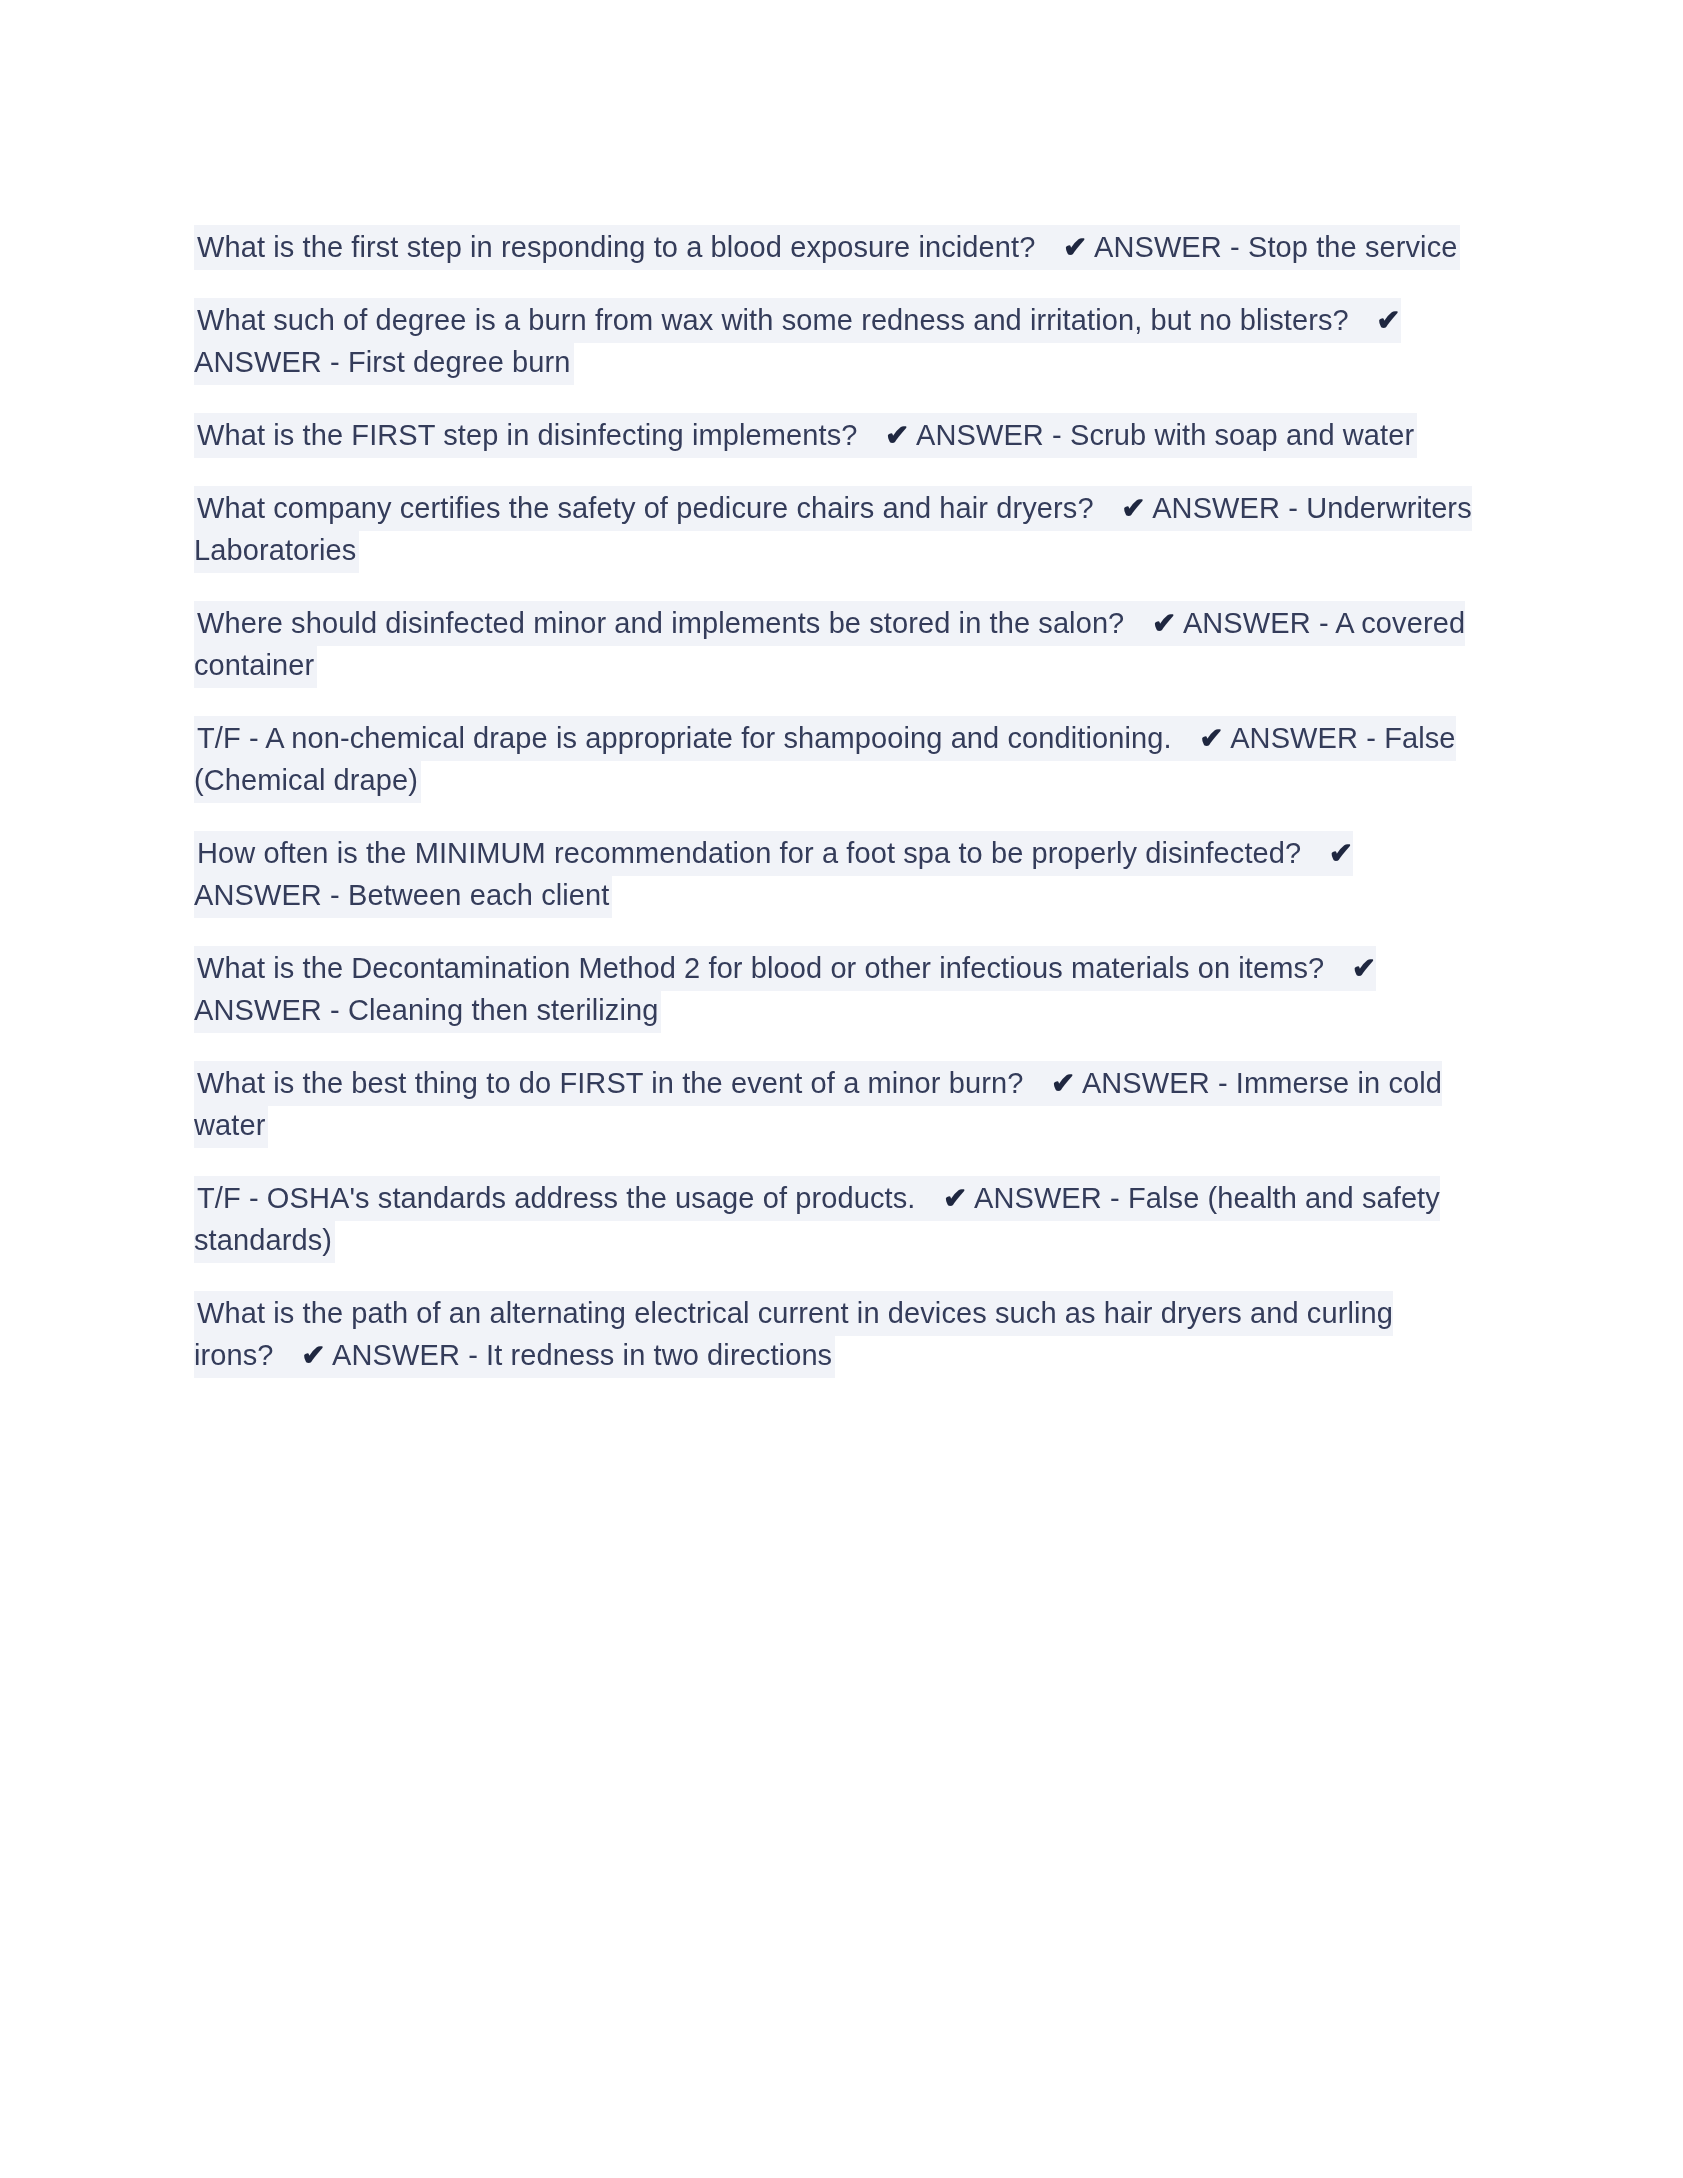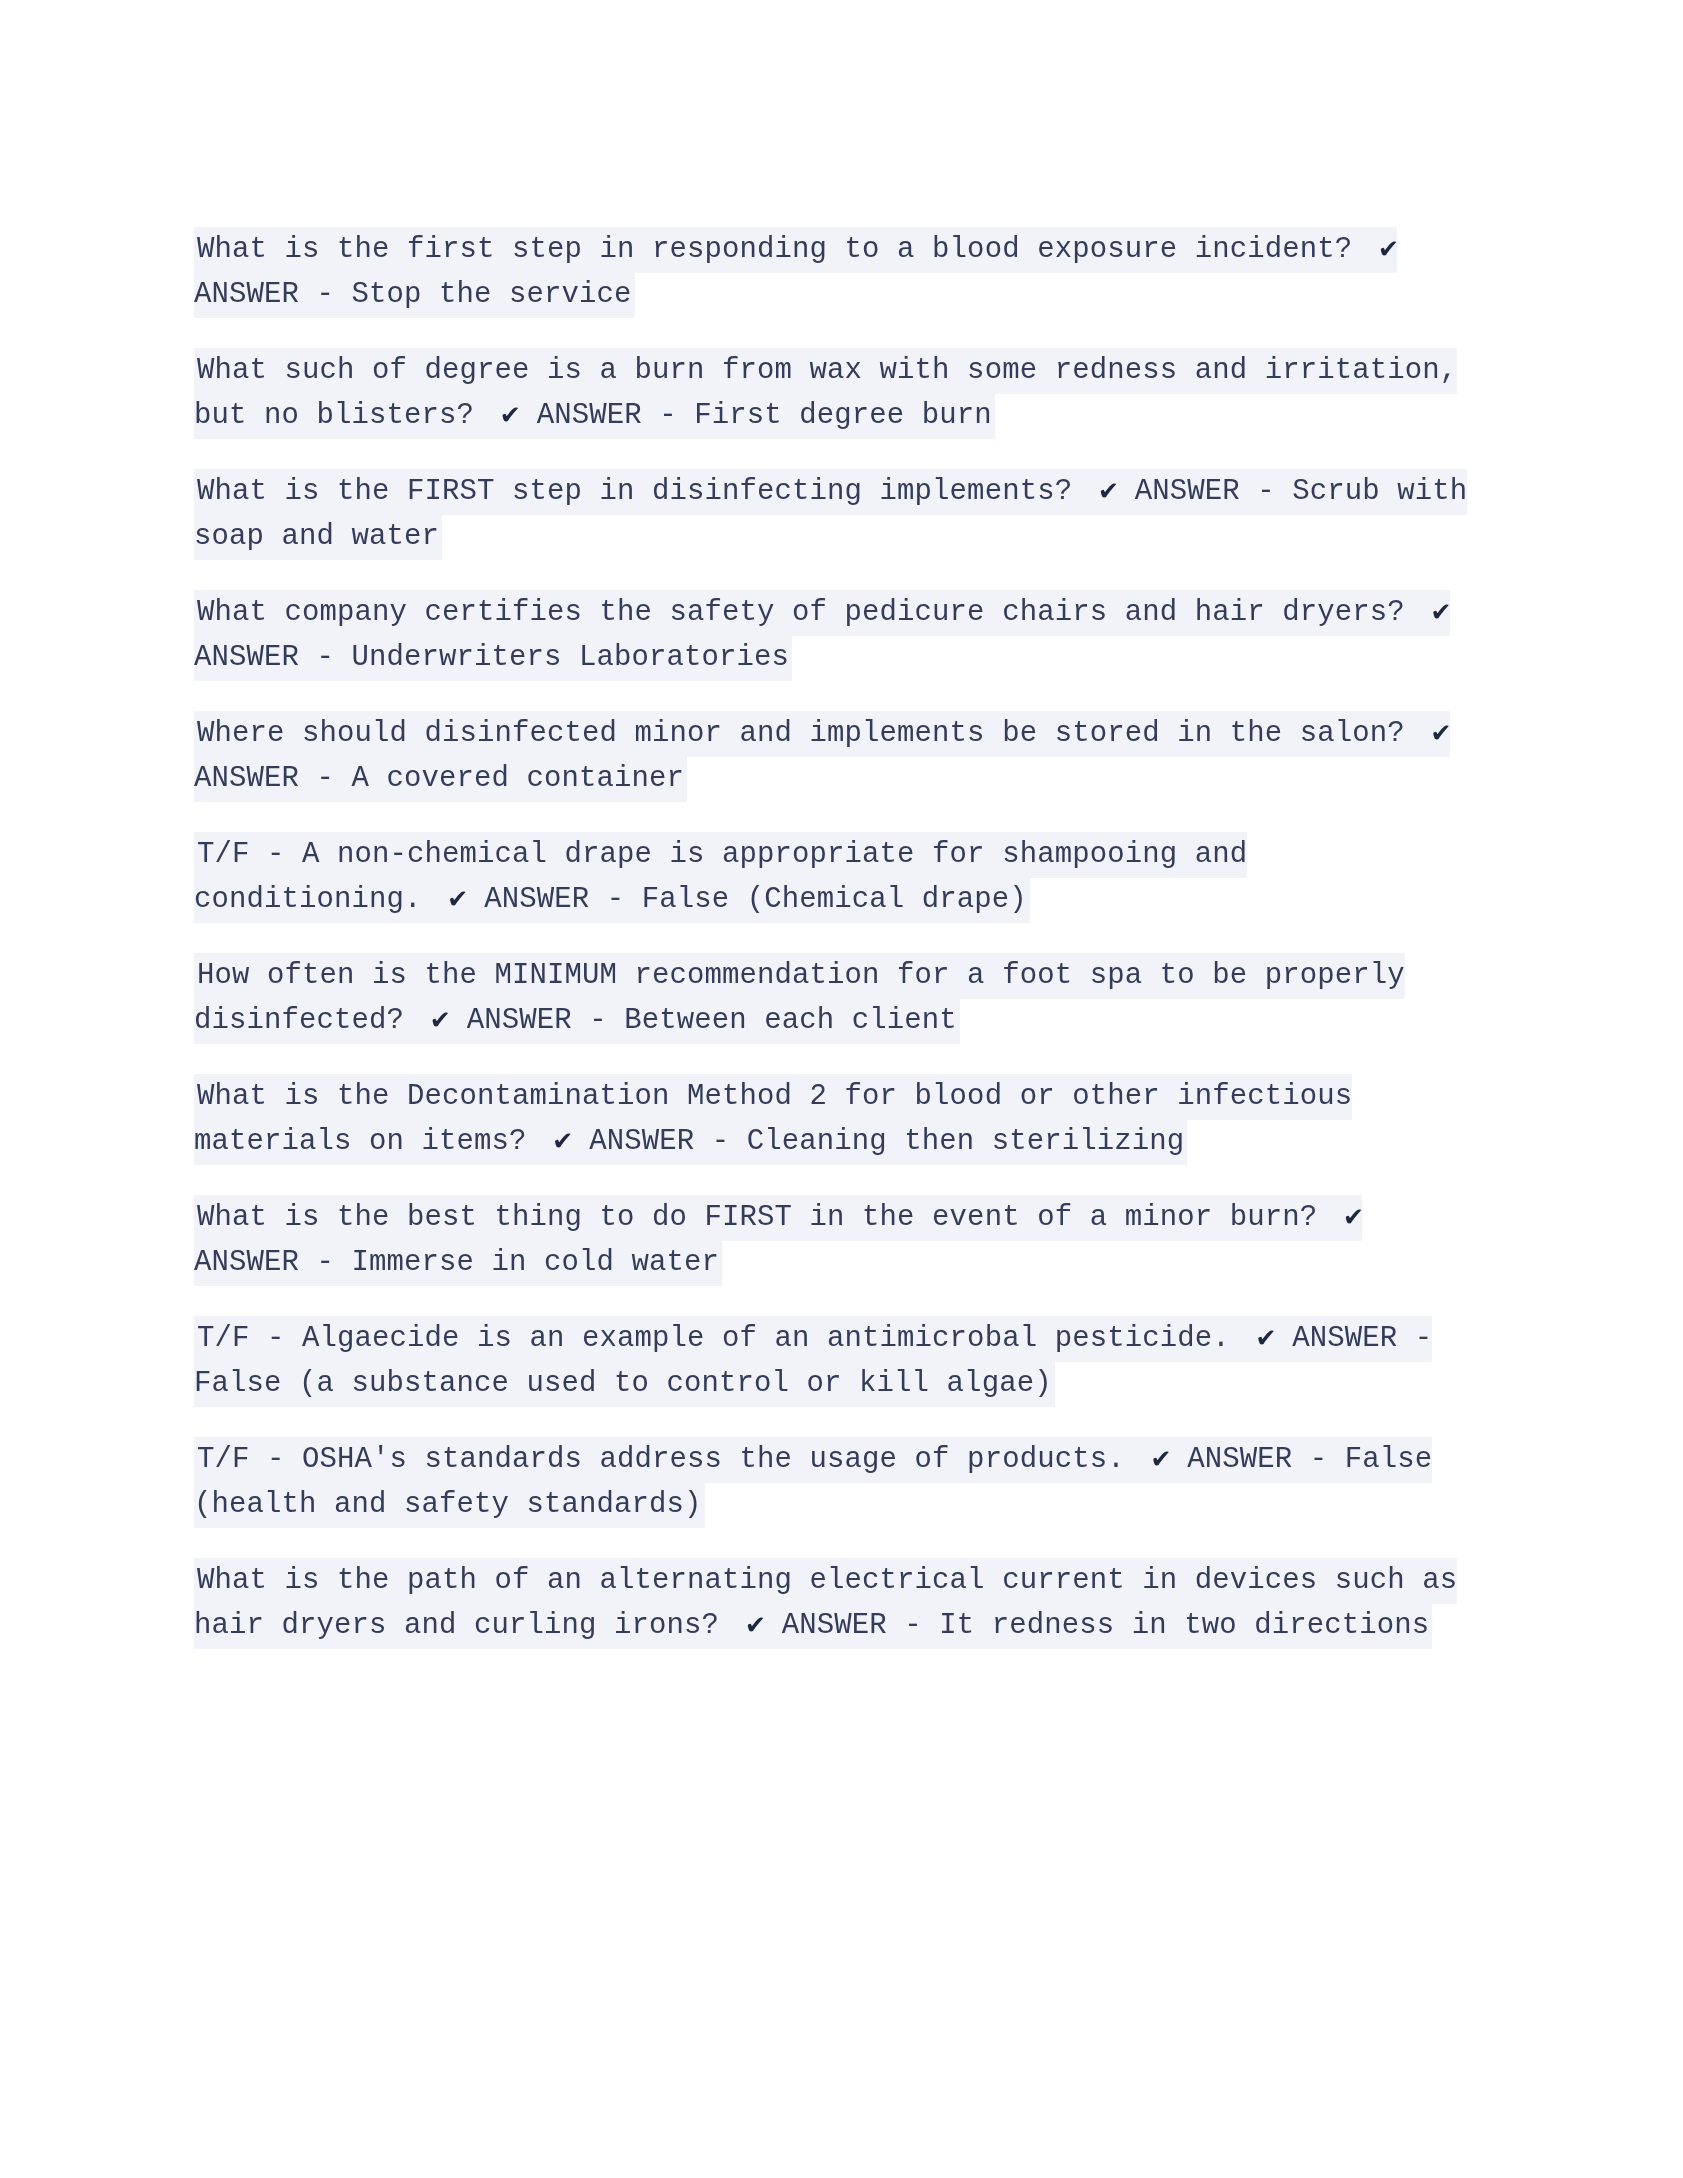--- a/index.html
+++ b/index.html
@@ -29,21 +29,20 @@
   p.qa {
     font-size: 29px;
     line-height: 42px;
     color: var(--text);
     margin: 0 0 31px 0;
     letter-spacing: 0.1px;
   }
   .hl {
     background: var(--hl);
     padding: 6px 3px 7px 3px;
-    font-family: Liberation Mono, monospace;
   }
   .gap {
     display: inline-block;
     width: 0.95em;
   }
   .check {
     color: var(--check);
     font-weight: bold;
   }
 </style>
@@ -63,21 +62,20 @@
   <p class="qa"><span class="hl"><span>Where should disinfected minor and implements be stored in the salon?</span><span class="gap"></span><span class="check">✔</span> <span>ANSWER -</span> <span>A covered container</span></span></p>
 
   <p class="qa"><span class="hl"><span>T/F - A non-chemical drape is appropriate for shampooing and conditioning.</span><span class="gap"></span><span class="check">✔</span> <span>ANSWER -</span> <span>False (Chemical drape)</span></span></p>
 
   <p class="qa"><span class="hl"><span>How often is the MINIMUM recommendation for a foot spa to be properly disinfected?</span><span class="gap"></span><span class="check">✔</span> <span>ANSWER -</span> <span>Between each client</span></span></p>
 
   <p class="qa"><span class="hl"><span>What is the Decontamination Method 2 for blood or other infectious materials on items?</span><span class="gap"></span><span class="check">✔</span> <span>ANSWER -</span> <span>Cleaning then sterilizing</span></span></p>
 
   <p class="qa"><span class="hl"><span>What is the best thing to do FIRST in the event of a minor burn?</span><span class="gap"></span><span class="check">✔</span> <span>ANSWER -</span> <span>Immerse in cold water</span></span></p>
 
-  <p class="qa"><span class="hl"><span>T/F - Algaecide is an example of an antimicrobal pesticide.</span><span class="gap"></span><span class="check">✔</span> <span>ANSWER -</span> <span>False (a substance used to control or kill algae)</span></span></p>
 
   <p class="qa"><span class="hl"><span>T/F - OSHA's standards address the usage of products.</span><span class="gap"></span><span class="check">✔</span> <span>ANSWER -</span> <span>False (health and safety standards)</span></span></p>
 
 
 
   <p class="qa"><span class="hl"><span>What is the path of an alternating electrical current in devices such as hair dryers and curling irons?</span><span class="gap"></span><span class="check">✔</span> <span>ANSWER -</span> <span>It redness in two directions</span></span></p>
 </div>
 </div>
 
 

